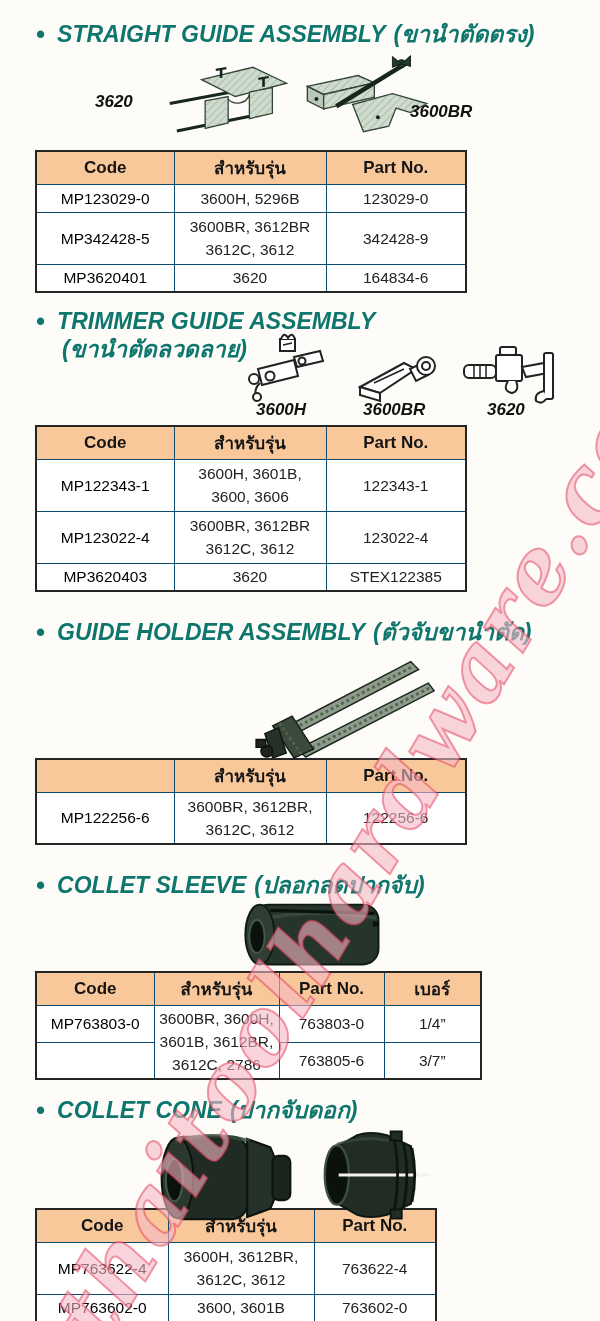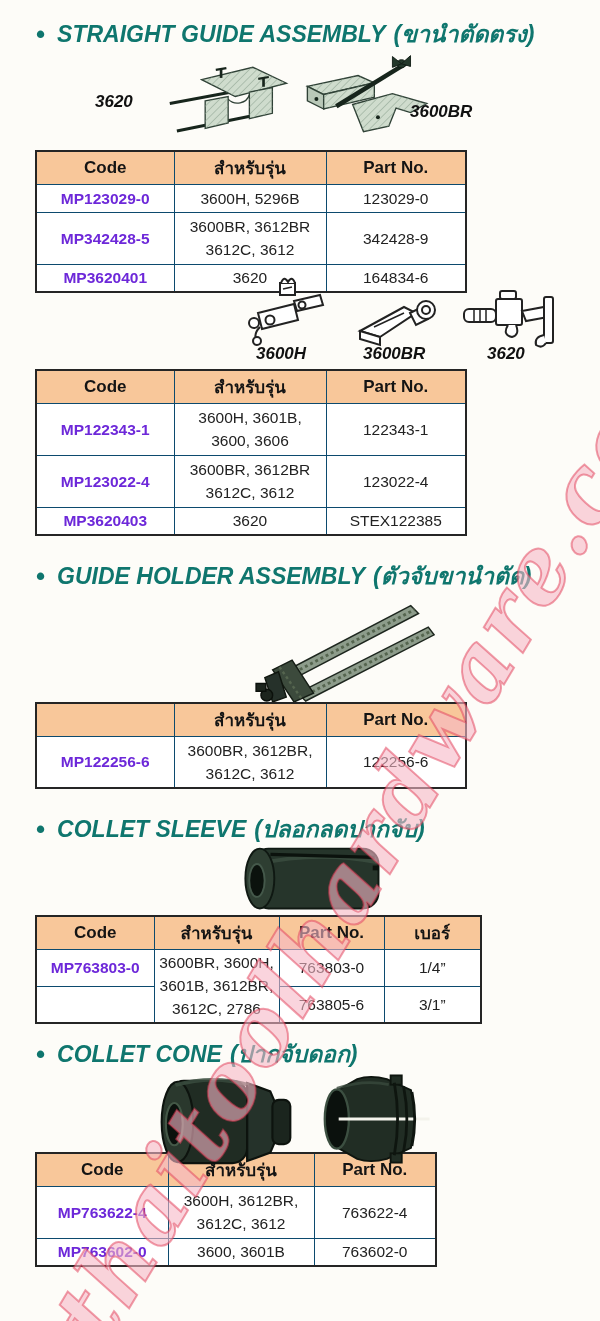--- a/index.html
+++ b/index.html
@@ -47,21 +47,21 @@
     font:bold 17px "Liberation Sans", sans-serif;
     color:#141414;
     height:33px;
   }
   td {
     font-size:15.5px;
     color:#222;
     white-space:pre-line;
     line-height:23px;
   }
-  td.code { font-weight:bold; color:#6d28d9; }
+  td.code { font-weight:normal; color:#000000; }
   tr.r-s { height:28px; }
   tr.r-d { height:52px; }
   tr.r-m { height:37px; }
 
   
   .watermark {
     position:absolute;
     left:-490px; top:885px;
     width:1600px; height:120px;
     transform:rotate(-59deg);
@@ -164,20 +164,24 @@
       <tr class="r-s">
         <td class="code">MP3620401</td>
         <td>3620</td>
         <td>164834-6</td>
       </tr>
     </tbody>
       </table>
   </div>
 
   <div class="section s2">
+    <h2 class="title">
+      <span class="bullet">•</span><span class="t-en">TRIMMER GUIDE ASSEMBLY</span>
+      <span class="t-th t-th-block">(ขานำตัดลวดลาย)</span>
+    </h2>
 
     <div class="fig" style="height:62px;">
 
       <svg style="left:240px; top:-32px;" width="95" height="75" viewBox="0 0 95 75">
         <polygon points="18,38 54,29 58,45 22,54" fill="#ffffff" stroke="#222" stroke-width="2"></polygon>
         <polygon points="54,26 80,20 83,30 57,36" fill="#ffffff" stroke="#222" stroke-width="2"></polygon>
         <rect x="40" y="8" width="15" height="12" fill="#ffffff" stroke="#222" stroke-width="2"></rect>
         <path d="M41,8 q3,-8 7,-1 q4,-7 7,1" fill="#ffffff" stroke="#222" stroke-width="2"></path>
         <line x1="43" y1="14" x2="52" y2="12" stroke="#222" stroke-width="1.5"></line>
         <circle cx="30" cy="45" r="4.5" fill="#ffffff" stroke="#222" stroke-width="2"></circle>
@@ -321,21 +325,21 @@
         <td class="code">MP763803-0</td>
         <td rowspan="2">3600BR, 3600H,
 3601B, 3612BR,
 3612C, 2786</td>
         <td>763803-0</td>
         <td>1/4”</td>
       </tr>
       <tr class="r-m">
         <td class="code"></td>
         <td>763805-6</td>
-        <td>3/1”</td>
+        <td>3/7”</td>
       </tr>
     </tbody>
       </table>
   </div>
 
   <div class="section s5">
     <h2 class="title">
       <span class="bullet">•</span><span class="t-en">COLLET CONE</span><span class="t-th">(ปากจับดอก)</span>
     </h2>
 

